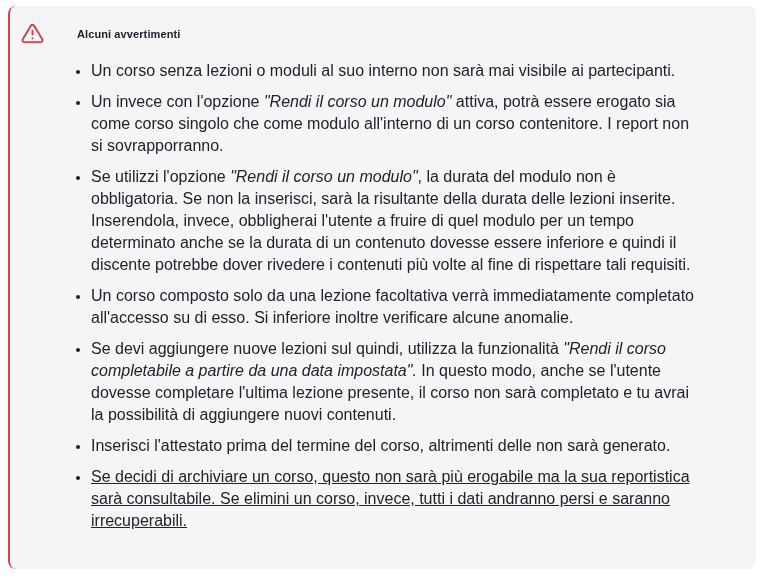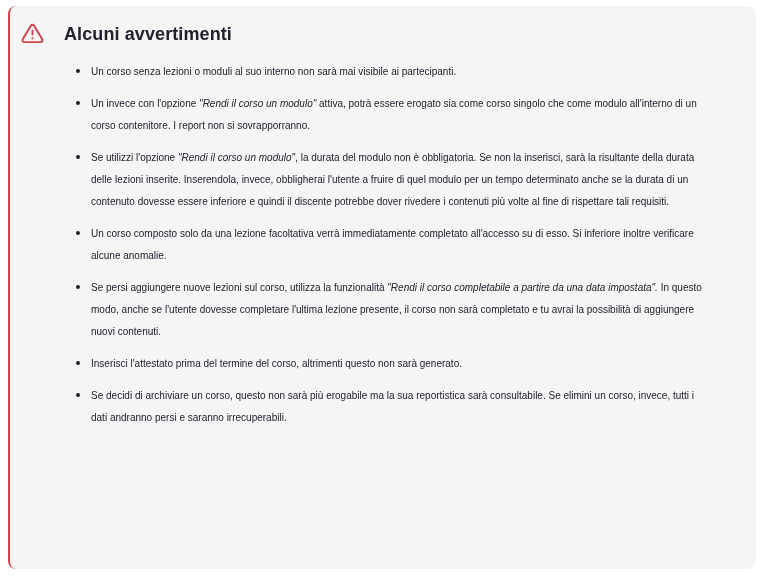--- a/index.html
+++ b/index.html
@@ -30,53 +30,54 @@
     position:absolute;
     left:11px;
     top:16px;
     width:23px;
     height:23px;
     display:flex;
     align-items:center;
     justify-content:center;
   }
   .alert-title{
-    font-size:18px;
+    font-size:11px;
     font-weight:700;
     line-height:22px;
     letter-spacing:.1px;
+    margin-left:13px;
   }
   ul.warning-list{
     margin:15px 0 0 0;
     padding-left:27px;
     max-width:640px;
   }
   ul.warning-list li{
-    font-size:10px;
+    font-size:16px;
     line-height:22px;
     margin-bottom:9px;
   }
-  ul.warning-list li:last-child{ margin-bottom:12px; }
+  ul.warning-list li:last-child{ margin-bottom:12px;text-decoration:underline; }
   ul.warning-list li::marker{ color:var(--text); font-size:13px; }
   .em{ font-style:italic; }
 </style>
 </head>
 <body>
 
 <div class="alert-box">
   <span class="warning-icon">
     <svg width="23" height="23" viewBox="0 0 24 24" fill="none" stroke="#d2434b" stroke-width="2" stroke-linecap="round" stroke-linejoin="round" aria-hidden="true">
       <path d="M10.29 3.86L1.82 18a2 2 0 0 0 1.71 3h16.94a2 2 0 0 0 1.71-3L13.71 3.86a2 2 0 0 0-3.42 0z"></path>
       <line x1="12" y1="9" x2="12" y2="13"></line>
       <line x1="12" y1="17" x2="12.01" y2="17"></line>
     </svg>
   </span>
   <div class="alert-title">Alcuni avvertimenti</div>
   <ul class="warning-list">
       <li><span>Un corso senza lezioni o moduli al suo interno non sarà mai visibile ai partecipanti.</span></li>
       <li><span>Un invece con l'opzione </span><span class="em">"Rendi il corso un modulo"</span><span> attiva, potrà essere erogato sia come corso singolo che come modulo all'interno di un corso contenitore. I report non si sovrapporranno.</span></li>
       <li><span>Se utilizzi l'opzione </span><span class="em">"Rendi il corso un modulo"</span><span>, la durata del modulo non è obbligatoria. Se non la inserisci, sarà la risultante della durata delle lezioni inserite. Inserendola, invece, obbligherai l'utente a fruire di quel modulo per un tempo determinato anche se la durata di un contenuto dovesse essere inferiore e quindi il discente potrebbe dover rivedere i contenuti più volte al fine di rispettare tali requisiti.</span></li>
       <li><span>Un corso composto solo da una lezione facoltativa verrà immediatamente completato all'accesso su di esso. Si inferiore inoltre verificare alcune anomalie.</span></li>
-      <li><span>Se persi aggiungere nuove lezioni sul corso, utilizza la funzionalità </span><span class="em">"Rendi il corso completabile a partire da una data impostata".</span><span> In questo modo, anche se l'utente dovesse completare l'ultima lezione presente, il corso non sarà completato e tu avrai la possibilità di aggiungere nuovi contenuti.</span></li>
-      <li><span>Inserisci l'attestato prima del termine del corso, altrimenti questo non sarà generato.</span></li>
+      <li><span>Se devi aggiungere nuove lezioni sul quindi, utilizza la funzionalità </span><span class="em">"Rendi il corso completabile a partire da una data impostata".</span><span> In questo modo, anche se l'utente dovesse completare l'ultima lezione presente, il corso non sarà completato e tu avrai la possibilità di aggiungere nuovi contenuti.</span></li>
+      <li><span>Inserisci l'attestato prima del termine del corso, altrimenti delle non sarà generato.</span></li>
       <li><span>Se decidi di archiviare un corso, questo non sarà più erogabile ma la sua reportistica sarà consultabile. Se elimini un corso, invece, tutti i dati andranno persi e saranno irrecuperabili.</span></li>
     </ul>
 </div>
 
 </body></html>

